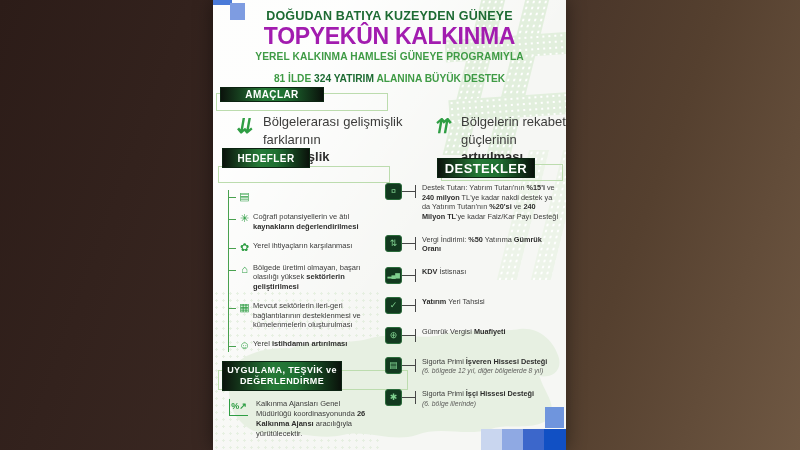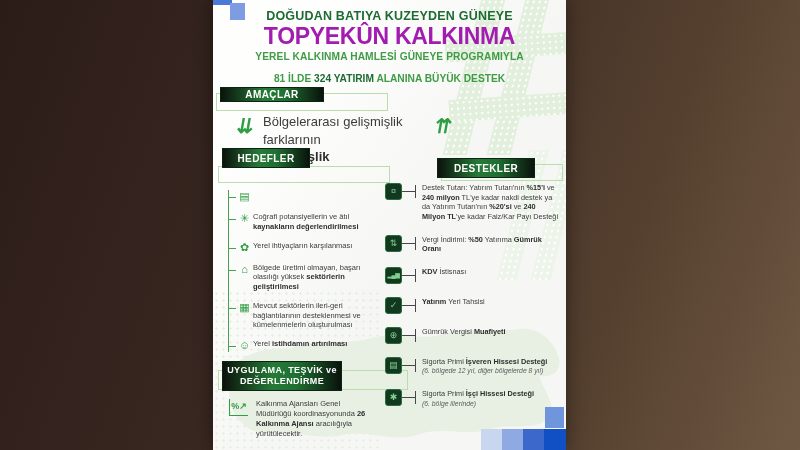--- a/index.html
+++ b/index.html
@@ -98,20 +98,22 @@
   <div class="sec-outline" style="left:3px;top:93px;width:172px;height:18px;"></div>
   <div class="sec-box" style="left:7px;top:87px;width:104px;height:15px;font-size:10px;">AMAÇLAR</div>
   <div class="a-row">
       <div class="a-item">
         <span class="a-icon">⇊</span>
         <div class="a-text"><span>Bölgelerarası gelişmişlik farklarının
 </span><span class="b">gelişmişlik</span></div>
       </div>
       <div class="a-item">
         <span class="a-icon">⇈</span>
+        <div class="a-text"><span>Bölgelerin rekabet güçlerinin
+</span><span class="b">artırılması</span></div>
       </div>
     </div>
 
   <div class="sec-outline" style="left:5px;top:166px;width:172px;height:17px;"></div>
   <div class="sec-box" style="left:9px;top:148px;width:88px;height:20px;font-size:10px;">HEDEFLER</div>
   <div class="h-list">
       <div class="h-item">
         <span class="h-stub"></span>
         <span class="h-icon">▤</span>
       </div>
@@ -144,21 +146,21 @@
 
   <div class="sec-outline" style="left:5px;top:370px;width:190px;height:20px;"></div>
   <div class="sec-box" style="left:9px;top:361px;width:120px;height:30px;font-size:9px;line-height:1.2;white-space:pre-line;">UYGULAMA, TEŞVİK ve
 DEĞERLENDİRME</div>
   <div class="u-item">
     <div class="u-icon">%↗</div>
     <div class="u-text"><span>Kalkınma Ajansları Genel Müdürlüğü koordinasyonunda </span><span class="b">26 Kalkınma Ajansı</span><span> aracılığıyla yürütülecektir.</span></div>
   </div>
 
   <div class="sec-outline" style="left:228px;top:164px;width:122px;height:17px;"></div>
-  <div class="sec-box" style="left:224px;top:158px;width:98px;height:20px;font-size:10px;">DESTEKLER</div>
+  <div class="sec-box" style="left:224px;top:158px;width:98px;height:20px;font-size:13px;">DESTEKLER</div>
   <div class="d-list">
       <div class="d-item">
         <div class="d-iconbox">¤</div>
         <span class="d-conn"></span>
         <span class="d-vbar"></span>
         <div class="d-text"><span>Destek Tutarı: Yatırım Tutarı'nın </span><span class="b">%15'i</span><span> ve </span><span class="b">240 milyon</span><span> TL'ye kadar nakdi destek ya da Yatırım Tutarı'nın </span><span class="b">%20'si</span><span> ve </span><span class="b">240 Milyon TL</span><span>'ye kadar Faiz/Kar Payı Desteği</span></div>
       </div>
       <div class="d-item">
         <div class="d-iconbox">⇅</div>
         <span class="d-conn"></span>

